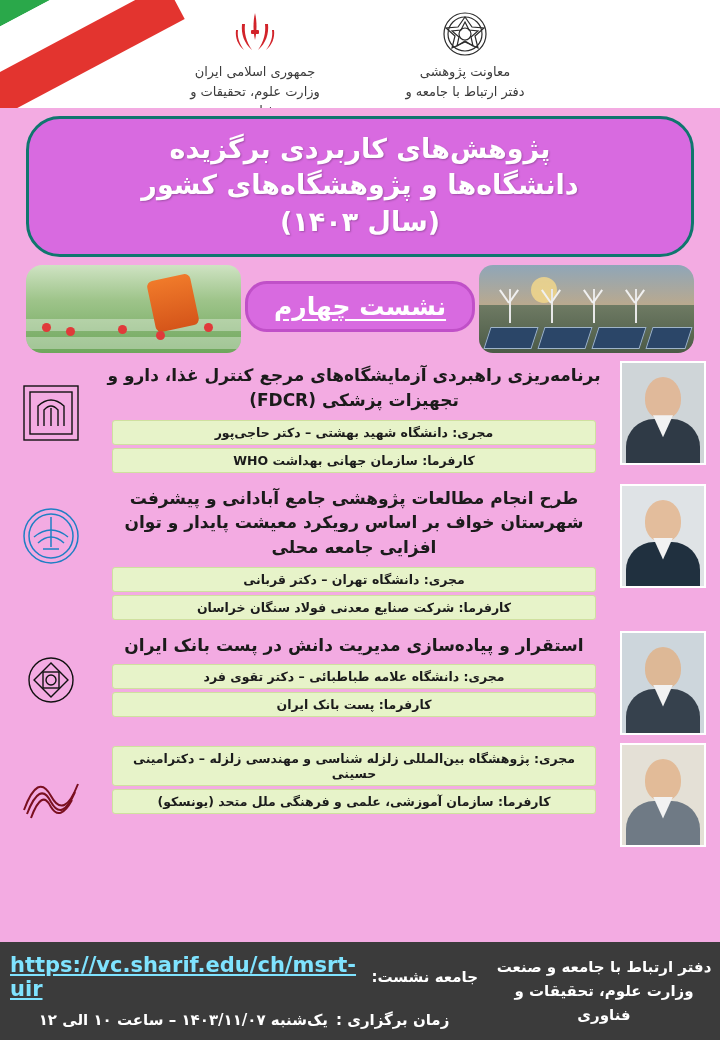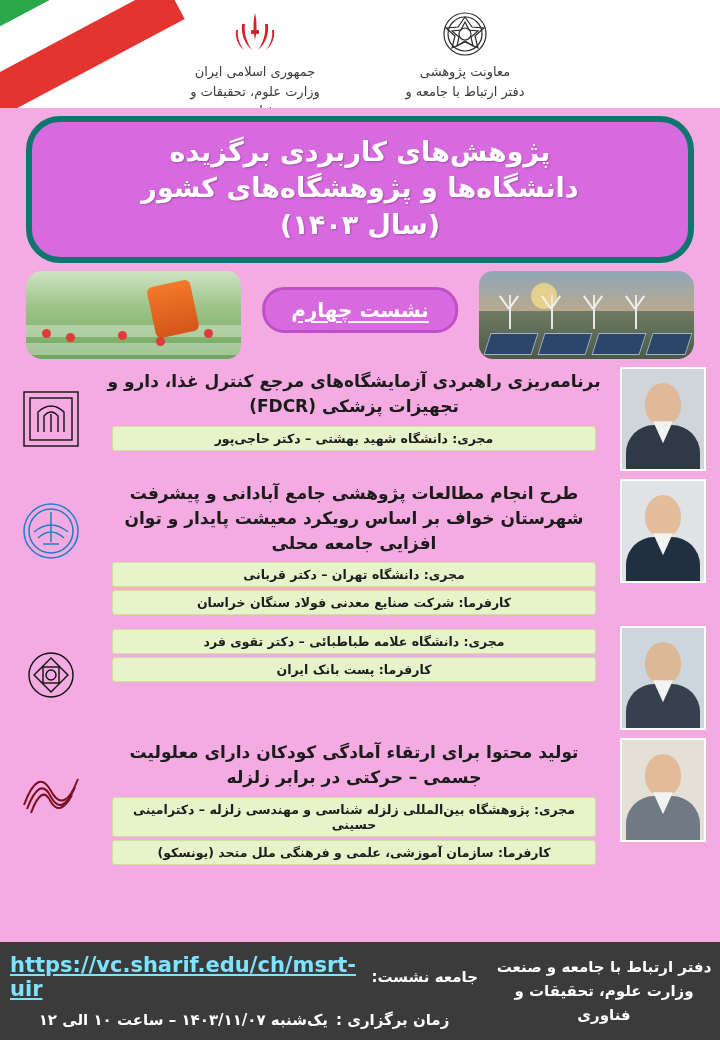--- a/index.html
+++ b/index.html
@@ -44,21 +44,21 @@
   .logo-mark { height: 52px; display: flex; align-items: center; justify-content: center; }
   .logo-caption {
     font-size: 13px; color: #3b3b3b; line-height: 1.5;
     margin-top: 2px; white-space: pre-line;
   }
 
   
   .title-wrap { padding: 8px 26px 0 26px; }
   .title-box {
     background: #d86ae0;
-    border: 6px solid #0f766e;
+    border: 3px solid #0f766e;
     border-radius: 34px;
     padding: 12px 20px 14px 20px;
     text-align: center;
   }
   .title-box .line {
     color: #ffffff;
     font-weight: bold;
     font-size: 27px;
     line-height: 1.35;
     text-shadow: 1px 1px 2px rgba(0,0,0,.25);
@@ -122,21 +122,21 @@
 
   .banner-badge {
     position: absolute;
     top: 16px; left: 50%; transform: translateX(-50%);
     background: #d86ae0;
     border: 3px solid #c050c8;
     border-radius: 22px;
     padding: 8px 26px;
   }
   .banner-badge span {
-    color: #ffffff; font-weight: bold; font-size: 20px;
+    color: #ffffff; font-weight: bold; font-size: 25px;
     text-decoration: underline; text-underline-offset: 4px;
   }
 
   
   .projects { padding: 2px 14px 0 14px; }
   .project {
     display: flex;
     align-items: flex-start;
     gap: 8px;
     margin-bottom: 8px;
@@ -317,20 +317,21 @@
     <div class="project">
       <div class="photo p1">
         <div class="bg"></div>
           <div class="body"></div>
           <div class="head"></div>
           <div class="collar"></div>
       </div>
       <div class="proj-body">
         <div class="proj-title">برنامه‌ریزی راهبردی آزمایشگاه‌های مرجع کنترل غذا، دارو و تجهیزات پزشکی (FDCR)</div>
         <div class="proj-line">مجری: دانشگاه شهید بهشتی  – دکتر حاجی‌پور</div>
+        <div class="proj-line">کارفرما: سازمان جهانی بهداشت WHO</div>
       </div>
       <div class="org-logo">
         <svg width="66" height="66" viewBox="0 0 66 66">
           <g fill="none" stroke="#111" stroke-width="1.4">
             <rect x="6" y="6" width="54" height="54"></rect>
             <rect x="12" y="12" width="42" height="42"></rect>
             <path d="M20 46 L20 26 Q33 14 46 26 L46 46"></path>
             <path d="M26 46 L26 30 Q33 22 40 30 L40 46"></path>
             <path d="M33 46 L33 28"></path>
           </g>
@@ -365,20 +366,21 @@
     </div>
 
     <div class="project">
       <div class="photo p3">
         <div class="bg"></div>
           <div class="body"></div>
           <div class="head"></div>
           <div class="collar"></div>
       </div>
       <div class="proj-body">
+        <div class="proj-title">استقرار و پیاده‌سازی مدیریت دانش در پست بانک ایران</div>
         <div class="proj-line">مجری: دانشگاه علامه طباطبائی – دکتر تقوی فرد</div>
         <div class="proj-line">کارفرما: پست بانک ایران</div>
       </div>
       <div class="org-logo">
         <svg width="66" height="66" viewBox="0 0 66 66">
           <g fill="none" stroke="#111" stroke-width="1.4">
             <circle cx="33" cy="30" r="22"></circle>
             <rect x="21" y="18" width="24" height="24" transform="rotate(45 33 30)"></rect>
             <rect x="25" y="22" width="16" height="16"></rect>
             <circle cx="33" cy="30" r="5"></circle>
@@ -388,21 +390,20 @@
     </div>
 
     <div class="project">
       <div class="photo p4">
         <div class="bg"></div>
           <div class="body"></div>
           <div class="head"></div>
           <div class="collar"></div>
       </div>
       <div class="proj-body">
-        <div class="proj-title">تولید محتوا برای ارتقاء آمادگی کودکان دارای معلولیت جسمی – حرکتی در برابر زلزله</div>
         <div class="proj-line">مجری: پژوهشگاه بین‌المللی زلزله شناسی و مهندسی زلزله – دکترامینی حسینی</div>
         <div class="proj-line">کارفرما: سازمان آموزشی، علمی و فرهنگی ملل متحد (یونسکو)</div>
       </div>
       <div class="org-logo">
         <svg width="66" height="66" viewBox="0 0 66 66">
           <g fill="none" stroke="#7a1020" stroke-width="2">
             <path d="M6 48 Q20 10 33 34 Q46 58 60 22"></path>
             <path d="M9 52 Q22 18 33 40 Q44 60 57 30"></path>
             <path d="M13 56 Q24 26 33 45 Q42 60 54 38"></path>
           </g>

